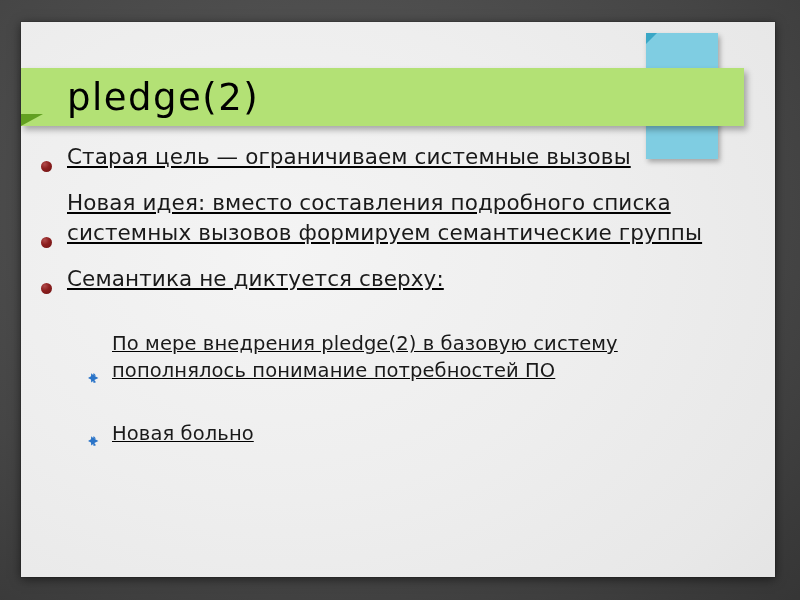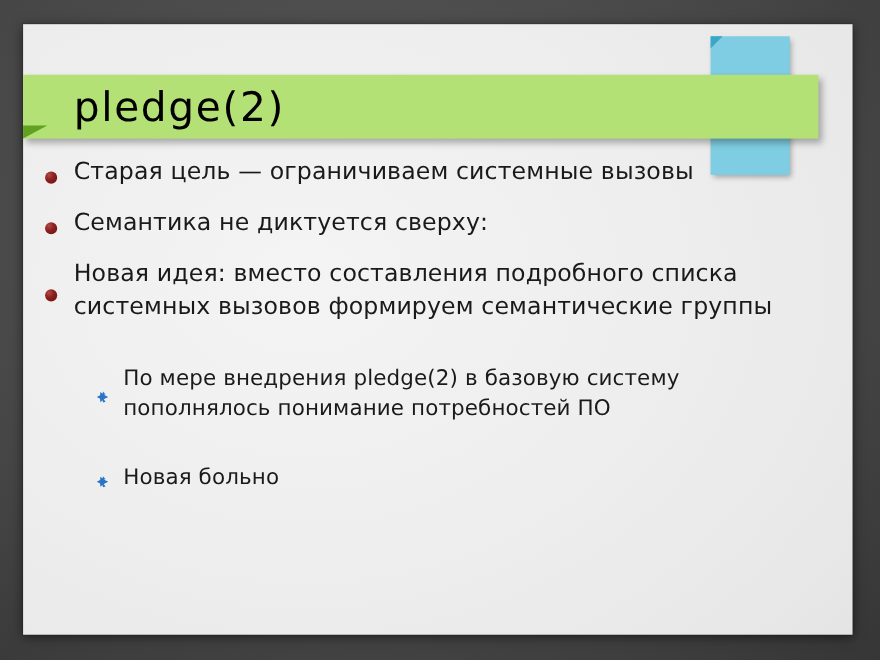--- a/index.html
+++ b/index.html
@@ -95,22 +95,23 @@
   #body-content {
     position: absolute;
     left: 20px;
     top: 120px;
     width: 700px;
     z-index: 1;
   }
 
   .bullet-row {
     display: flex;
-    align-items: center;
+    align-items: flex-end;
     margin-bottom: 16px;
+    text-decoration: underline;
   }
 
   
   .marker-l1 {
     flex: 0 0 auto;
     width: 11px;
     height: 11px;
     margin-top: 9px;
     margin-right: 15px;
     border-radius: 50%;
@@ -169,26 +170,26 @@
 
     <div id="body-content">
 
       <div class="bullet-row level1">
         <span class="marker-l1"></span>
         <span class="text-l1">Старая цель — ограничиваем системные вызовы</span>
       </div>
 
       <div class="bullet-row level1">
         <span class="marker-l1"></span>
-        <span class="text-l1">Семантика не диктуется сверху:</span>
+        <span class="text-l1">Новая идея: вместо составления подробного списка системных вызовов формируем семантические группы</span>
       </div>
 
       <div class="bullet-row level1">
         <span class="marker-l1"></span>
-        <span class="text-l1">Новая идея: вместо составления подробного списка системных вызовов формируем семантические группы</span>
+        <span class="text-l1">Семантика не диктуется сверху:</span>
       </div>
 
       <div class="sub-list">
 
         <div class="bullet-row level2">
           <span class="marker-l2">
             <svg width="12" height="12" viewBox="0 0 12 12">
               <path d="M6.6 0.9 L9.0 3.6 L7.3 3.8 L11.4 5.9 L7.3 8.0 L9.0 10.3 L6.6 10.9 L6.2 8.9 L4.2 10.6 L4.0 7.6 L1.0 6.0 L4.0 4.3 L4.2 1.3 L6.2 3.0 Z" fill="#2a74c8"></path>
             </svg>
           </span>

